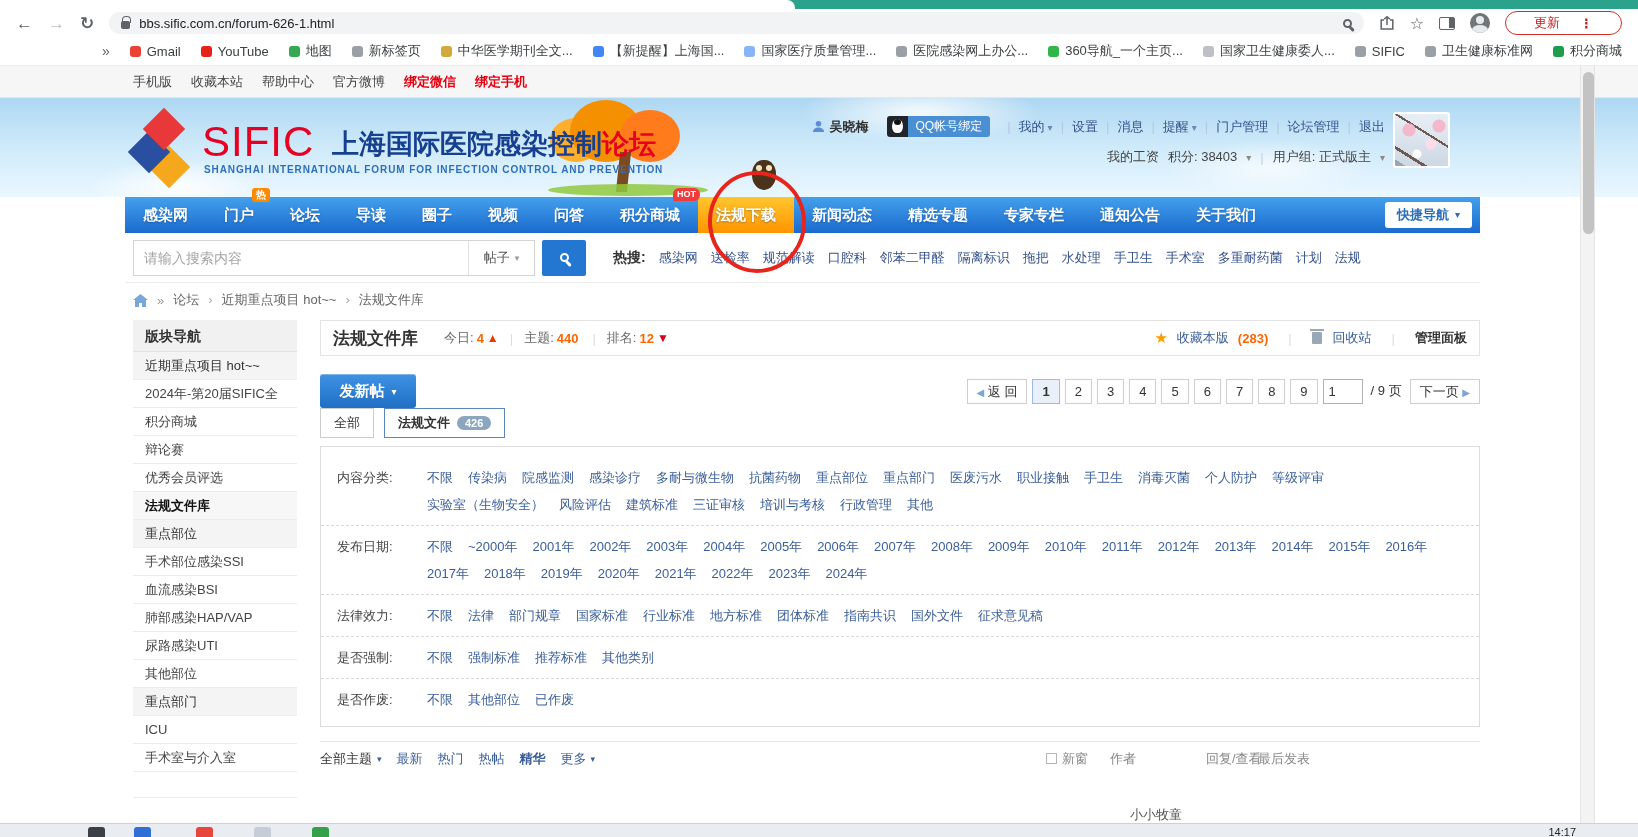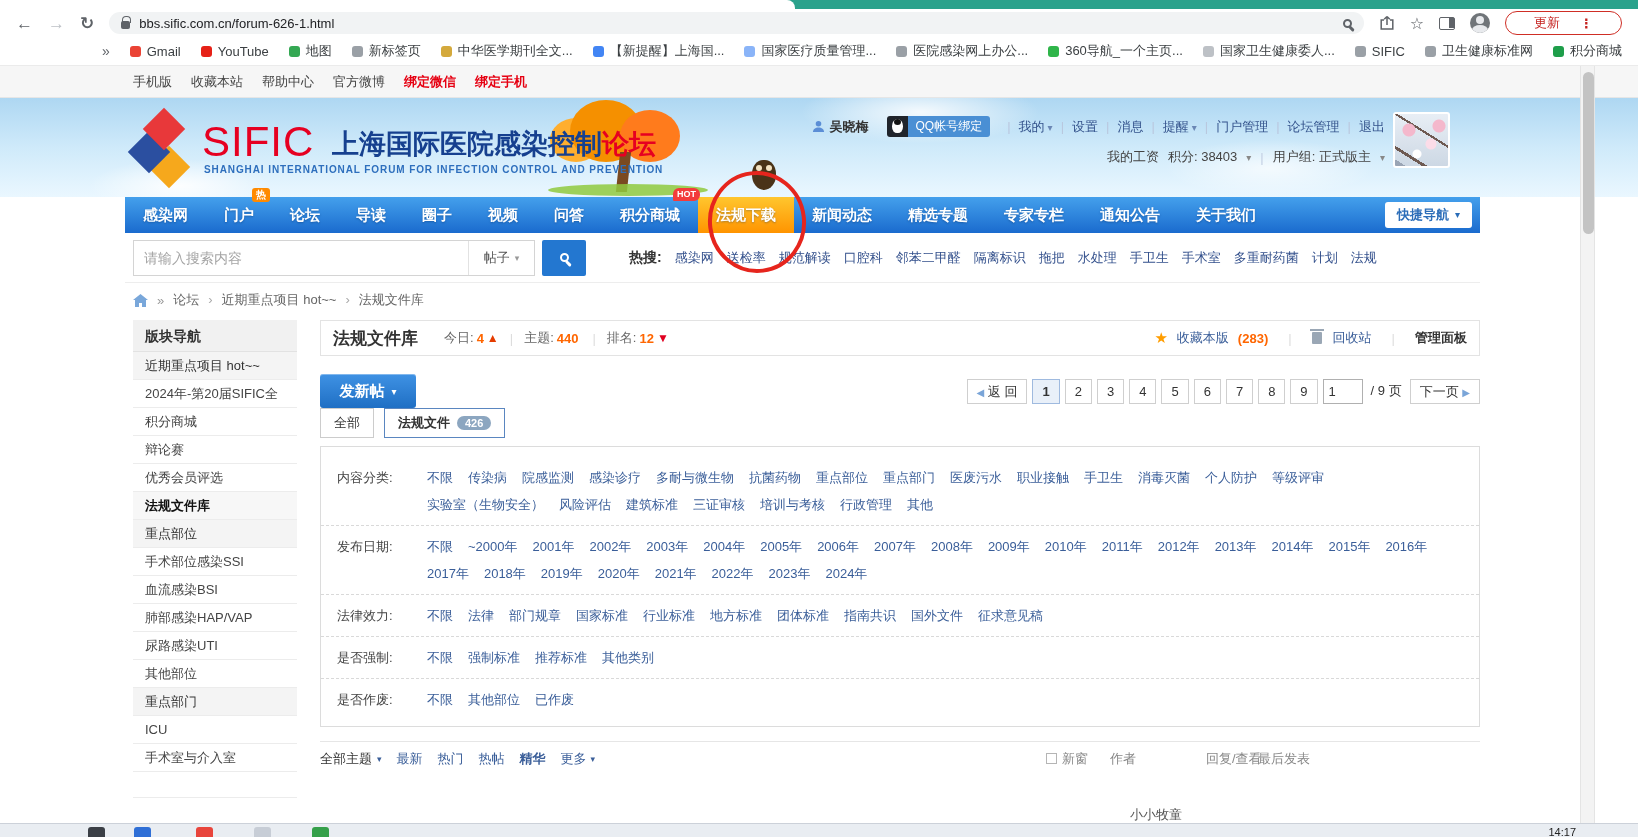--- a/index.html
+++ b/index.html
@@ -100,21 +100,21 @@
 .quicknav .qn-caret{font-size:10px;color:#2b6db8}
 
 
 .searchrow{position:absolute;left:125px;top:233px;width:1355px;height:50px;background:#fff;border-bottom:1px solid #ededed;display:flex;align-items:center;padding-left:8px}
 .searchbox{display:flex;height:36px;width:402px;border:1px solid #d4d4d4;background:#fff}
 .searchbox input{flex:1;border:none;outline:none;font-size:14px;color:#555;padding:0 10px;font-family:inherit}
 .searchbox input::placeholder{color:#a5a5a5}
 .search-type{width:66px;border-left:1px solid #e2e2e2;color:#555;font-size:13px;display:flex;align-items:center;justify-content:center;gap:5px}
 .search-type .cg{font-size:9px;color:#999}
 .search-btn{width:44px;height:36px;background:#2377d0;border-radius:2px;margin-left:7px;display:flex;align-items:center;justify-content:center}
-.hotsearch{margin-left:43px;display:flex;align-items:center;gap:13px;font-size:13px;white-space:nowrap}
+.hotsearch{margin-left:27px;display:flex;align-items:center;gap:13px;font-size:13px;white-space:nowrap}
 .hotsearch .lbl{font-weight:bold;color:#333;font-size:14px}
 .hot-term{color:#33508c;text-decoration:none}
 
 
 .crumbs{position:absolute;left:133px;top:288px;height:24px;display:flex;align-items:center;gap:9px;font-size:13px;color:#666}
 .crumb-sep0{color:#999}
 .crumb-list{display:flex;align-items:center}
 .crumb{color:#666;text-decoration:none}
 .crumb+.crumb:before{content:'›';color:#aaa;margin:0 9px}
 

